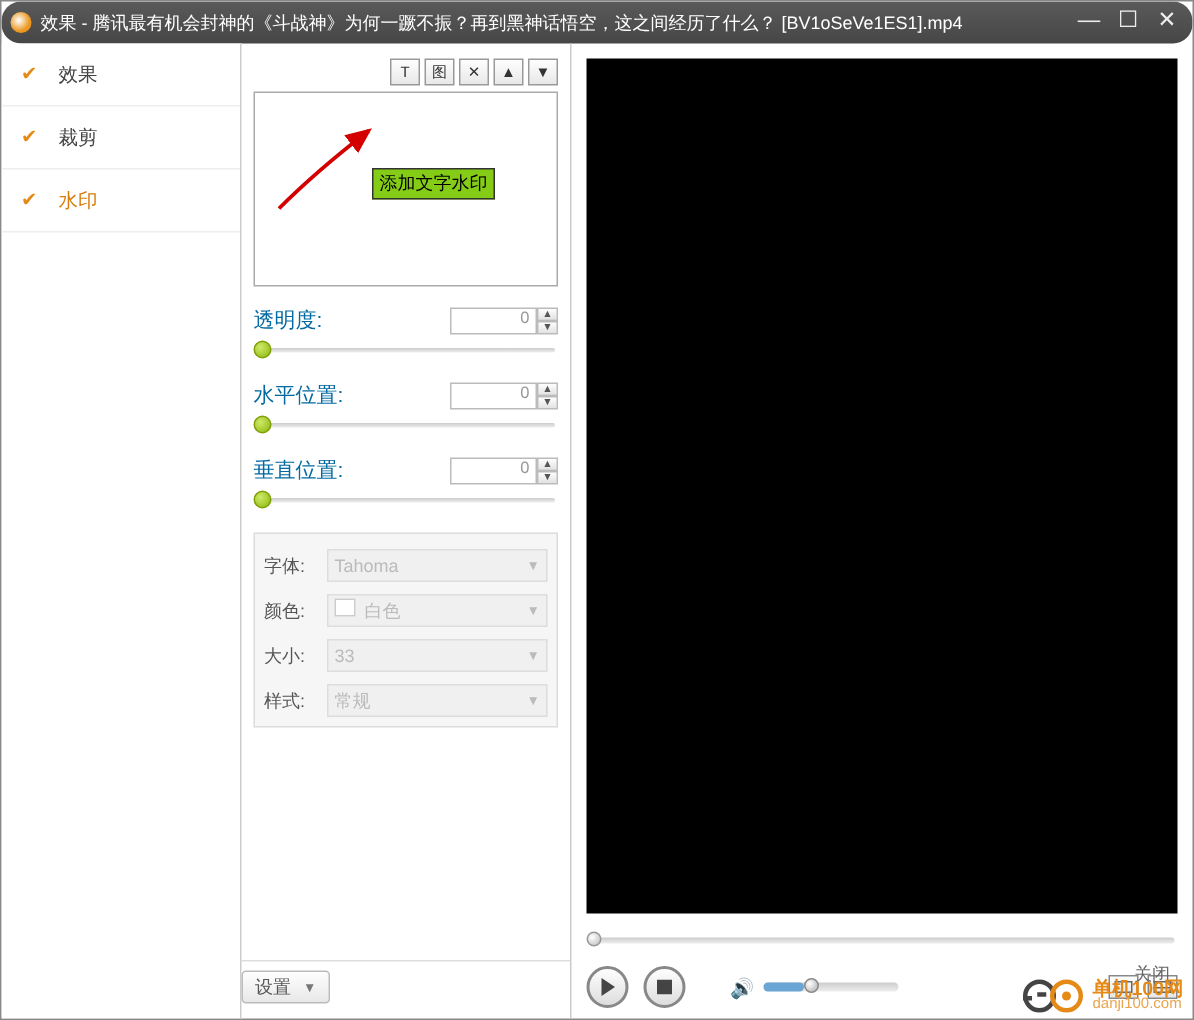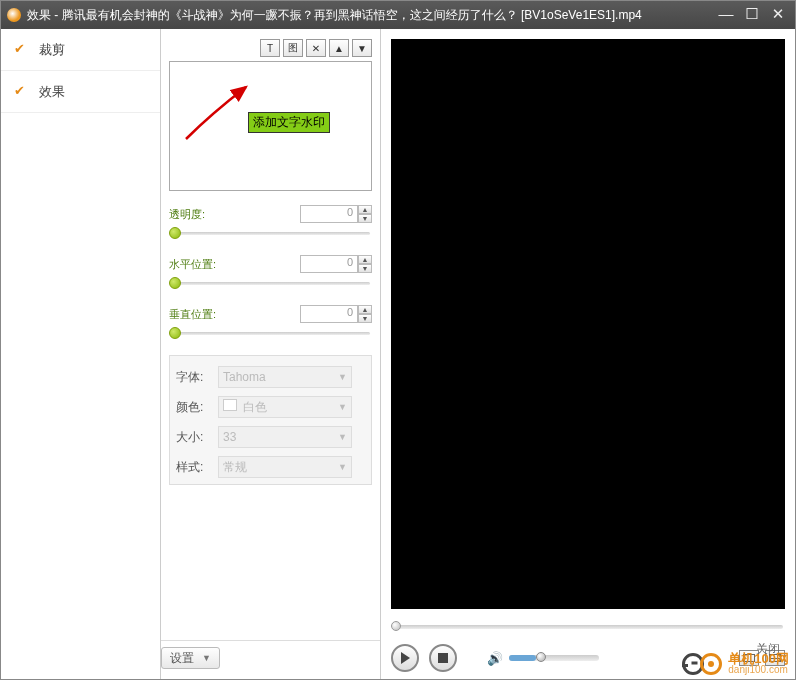--- a/index.html
+++ b/index.html
@@ -1,19 +1,19 @@
 <!DOCTYPE html>
 <html><head>
 <meta charset="utf-8">
 <style>
 * { box-sizing: border-box; margin: 0; padding: 0; font-family: "Microsoft YaHei", Arial, sans-serif; }
 body { background: #fff; width: 796px; height: 680px; overflow: hidden; border: 1px solid #888; }
 
 
-.titlebar { height: 28px; background: linear-gradient(#5a5a5a,#464646); color: #fff; font-size: 12px; display: flex; align-items: center; padding: 0 6px; }
+.titlebar { height: 28px; background: linear-gradient(#5a5a5a,#464646); color: #fff; font-size: 12px; display: flex; align-items: center; padding: 0 6px; border-radius: 13px; }
 .titlebar .appicon { width: 14px; height: 14px; border-radius: 50%; background: radial-gradient(circle at 40% 40%, #fff, #ec971f 60%); margin-right: 6px; }
 .titlebar .title { flex: 1; white-space: nowrap; overflow: hidden; }
 .titlebar .winbtns { display: flex; gap: 4px; }
 .titlebar .winbtn { width: 22px; height: 16px; color: #eee; font-size: 15px; text-align: center; line-height: 14px; cursor: default; }
 
 
 .container { display: flex; height: calc(100% - 28px); }
 .sidebar { width: 160px; border-right: 1px solid #ccc; background: #fff; }
 .tab { display: flex; align-items: center; height: 42px; padding: 0 14px; font-size: 13px; color: #444; border-bottom: 1px solid #eee; cursor: pointer; }
 .tab.active { color: #d97c0b; }
@@ -28,31 +28,31 @@
 .tbtn { width: 20px; height: 18px; border: 1px solid #999; background: linear-gradient(#fefefe,#e8e8e8); font-size: 10px; display: flex; align-items: center; justify-content: center; color: #333; cursor: pointer; }
 
 
 .canvas { height: 130px; border: 1px solid #aaa; background: #fff; position: relative; margin-bottom: 14px; }
 .tooltip { position: absolute; left: 78px; top: 50px; background: #84cc16; border: 1px solid #333; font-size: 12px; padding: 1px 4px; color: #000; }
 .arrow-svg { position: absolute; left: 6px; top: 22px; pointer-events:none; }
 
 
 .sgroup { margin-bottom: 14px; }
 .srow { display: flex; align-items: center; margin-bottom: 2px; }
-.slabel { width: 60px; font-size: 11px; color: #4d7c0f; }
+.slabel { width: 60px; font-size: 14px; color: #0369a1; }
 .numbox { width: 72px; display: flex; }
 .numinput { flex: 1; height: 18px; border: 1px solid #bbb; background: #fff; text-align: right; font-size: 11px; color: #999; padding-right: 4px; }
 .numsteps { width: 14px; display: flex; flex-direction: column; }
 .numstep { flex: 1; border: 1px solid #bbb; background: linear-gradient(#fefefe,#e2e2e2); font-size: 7px; text-align: center; line-height: 7px; color: #555; cursor: pointer; }
 .track { position: relative; height: 14px; margin-top: 4px; }
 .track::before { content: ""; position: absolute; left: 2px; right: 2px; top: 5px; height: 3px; background: linear-gradient(#ccc,#eee); border-radius: 2px; }
 .thumb { position: absolute; left: 0; top: 0; width: 12px; height: 12px; border-radius: 50%; background: radial-gradient(circle at 35% 35%, #cfe96a, #8bb80b); border: 1px solid #7fa009; }
 
 
-.fontbox { border: 1px solid #ddd; background: #f6f6f6; padding: 6px 19px 2px 6px; }
+.fontbox { border: 1px solid #ddd; background: #f6f6f6; padding: 6px 6px 2px 6px; }
 .frow { display: flex; align-items: center; height: 30px; }
 .flabel { width: 42px; font-size: 12px; color: #555; }
 .fcombo { flex: 1; display: flex; align-items: center; height: 22px; border: 1px solid #ddd; background: #f0f0f0; color: #bbb; font-size: 12px; padding: 0 4px; justify-content: space-between; }
 .fcombo .dd { font-size: 9px; color: #bbb; }
 .colorswatch { width: 14px; height: 12px; background: #fff; border: 1px solid #ccc; margin-right: 6px; }
 
 
 .settingsbar { position: absolute; bottom: 10px; left: 0; right: 0; border-top: 1px solid #ddd; padding-top: 6px; display: flex; padding-right: 10px; }
 .combo-btn { display: flex; align-items: center; height: 22px; border: 1px solid #bbb; background: linear-gradient(#fefefe,#e8e8e8); padding: 0 8px; font-size: 12px; color: #555; cursor: pointer; gap: 8px; border-radius: 3px; }
 .combo-btn .dd { font-size: 9px; color: #777; }
@@ -99,25 +99,29 @@
     <div class="winbtn">☐</div>
     <div class="winbtn">✕</div>
   </div>
 </div>
 
 <div class="container">
 
   <div class="sidebar">
     <div class="tab">
       <span class="tabicon"></span>
-      <span>裁剪</span>
+      <span>效果</span>
     </div>
     <div class="tab">
       <span class="tabicon"></span>
-      <span>效果</span>
+      <span>裁剪</span>
+    </div>
+    <div class="tab active">
+      <span class="tabicon"></span>
+      <span>水印</span>
     </div>
   </div>
 
   <div class="center">
     <div class="ctoolbar">
       <div class="tbtn">
           <span>T</span>
         </div>
       <div class="tbtn">
           <span>图</span>

